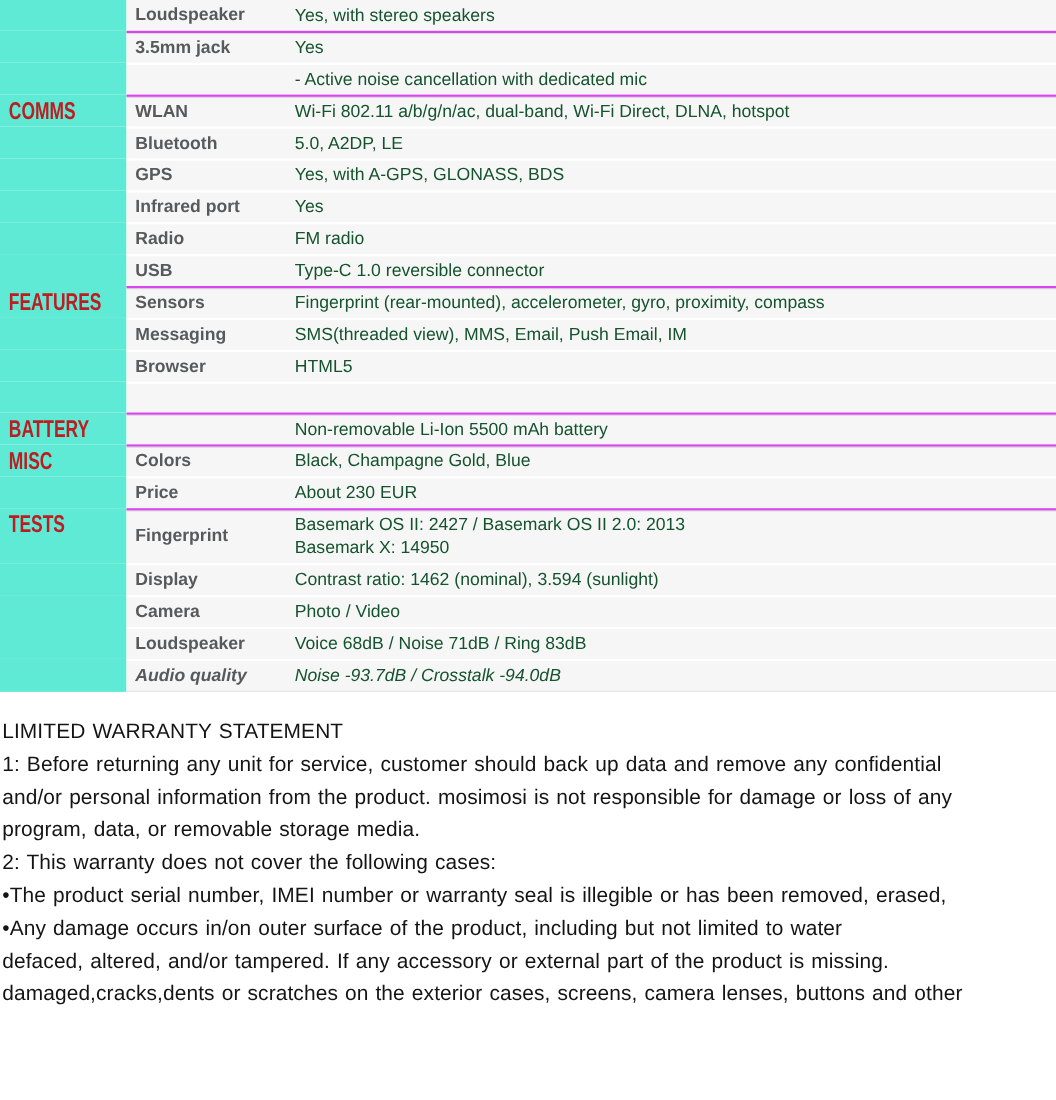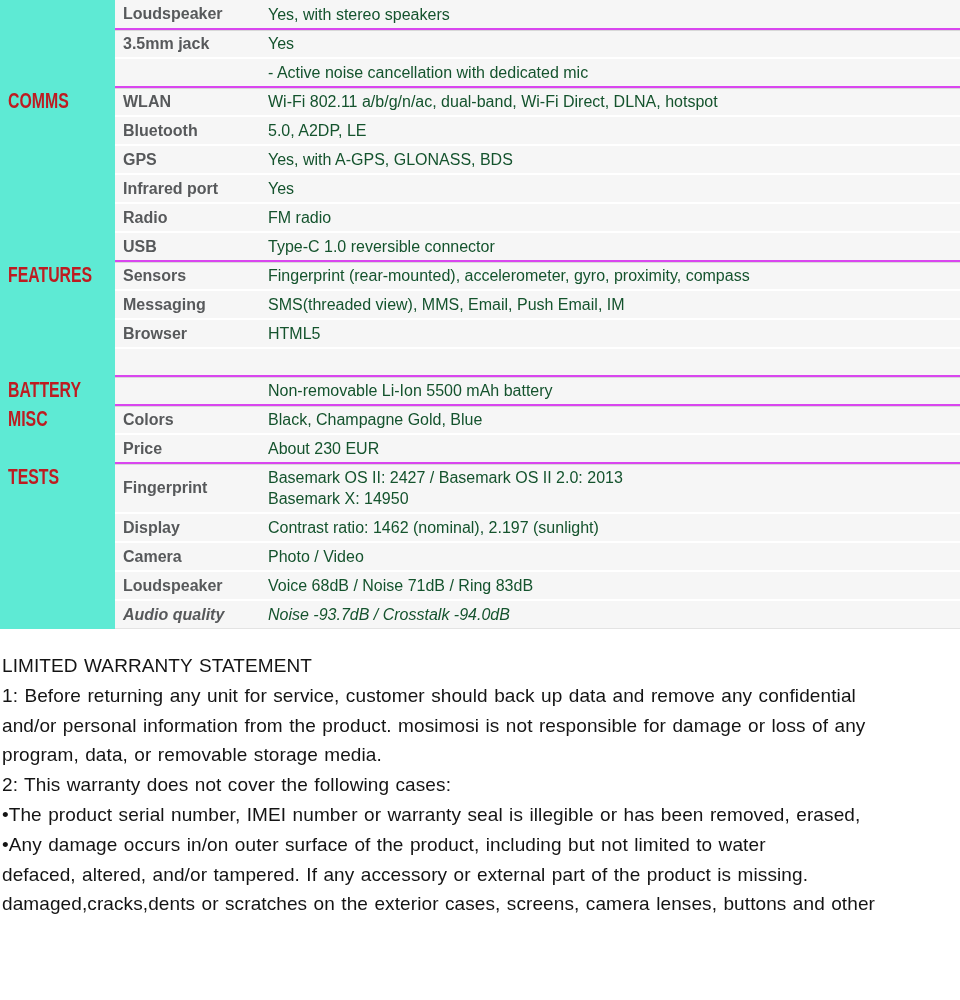--- a/index.html
+++ b/index.html
@@ -239,21 +239,21 @@
           <div class="vline">Basemark OS II: 2427 / Basemark OS II 2.0: 2013</div>
           <div class="vline">Basemark X: 14950</div>
         </div>
       </div>
     </div>
     <div class="row">
       <div class="col-section"></div>
       <div class="col-body">
         <div class="col-label">Display</div>
         <div class="col-value">
-          <div class="vline">Contrast ratio: 1462 (nominal), 2.197 (sunlight)</div>
+          <div class="vline">Contrast ratio: 1462 (nominal), 3.594 (sunlight)</div>
         </div>
       </div>
     </div>
     <div class="row">
       <div class="col-section"></div>
       <div class="col-body">
         <div class="col-label">Camera</div>
         <div class="col-value">
           <div class="vline">Photo / Video</div>
         </div>

